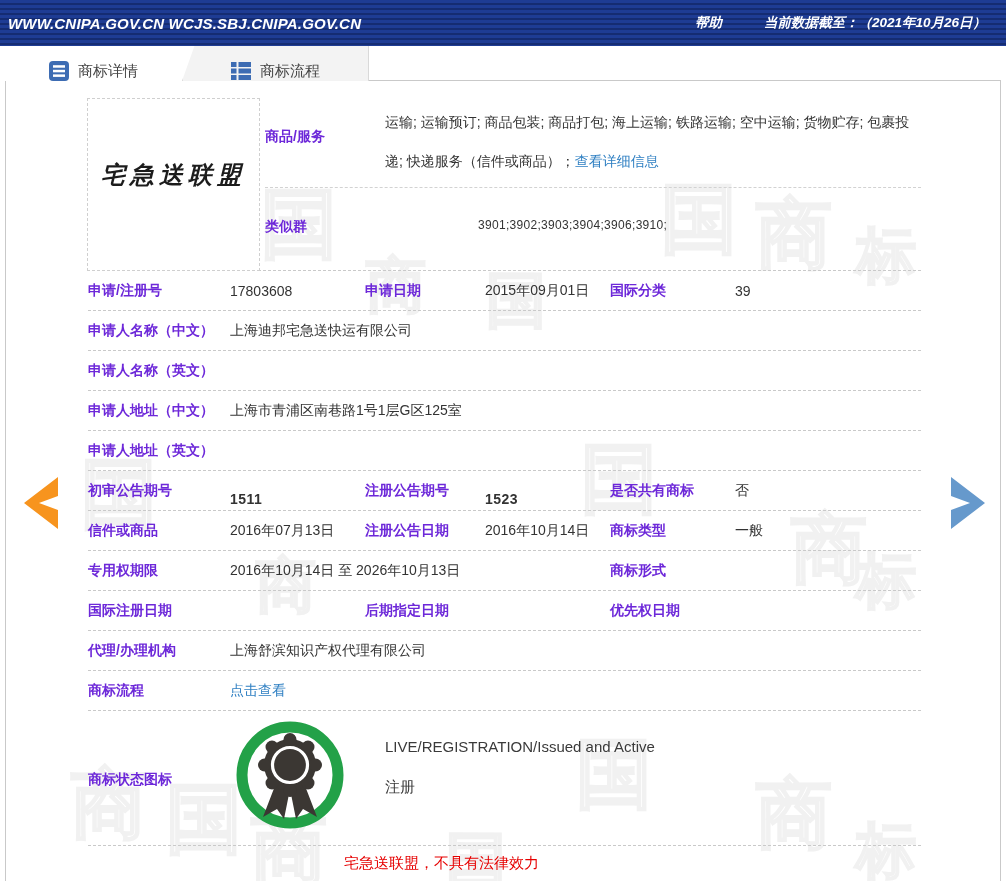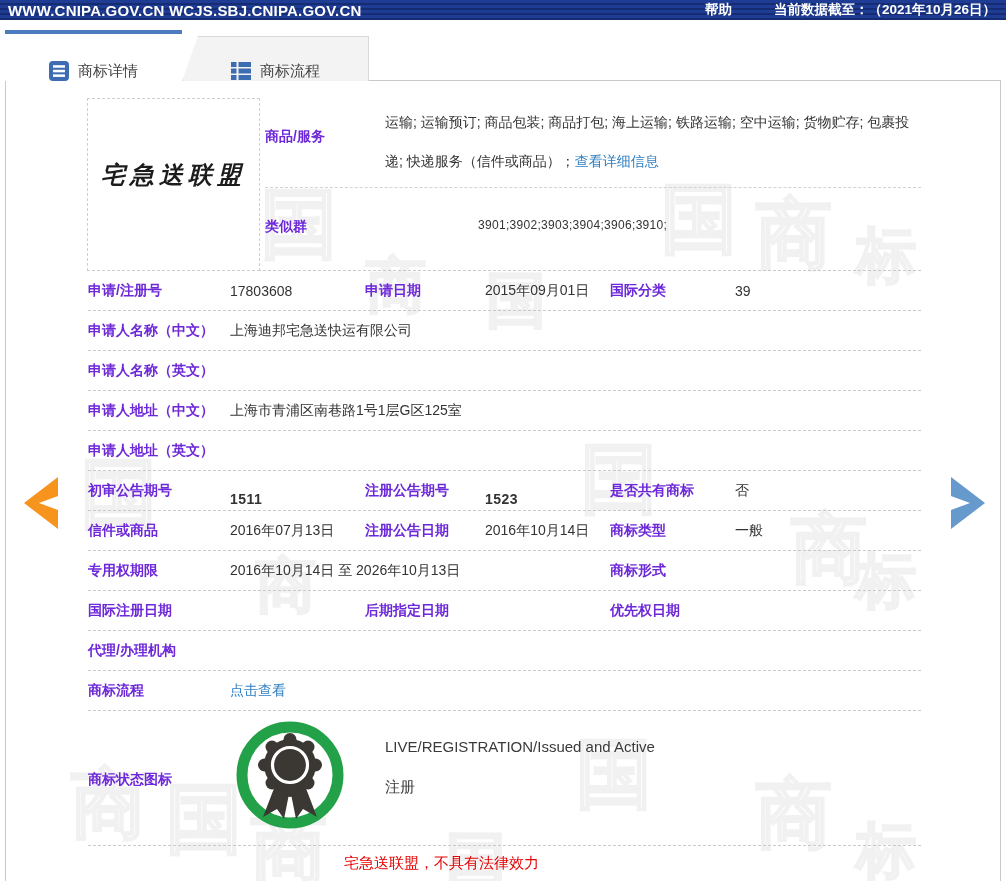--- a/index.html
+++ b/index.html
@@ -5,24 +5,24 @@
   * { box-sizing: border-box; }
   html,body { margin:0; padding:0; }
   body {
     width:1006px; height:881px; position:relative; overflow:hidden;
     background:#fff; font-family:"Liberation Sans","DejaVu Sans",sans-serif;
     color:#333;
   }
 
   
   .topbar {
-    position:absolute; top:0; left:0; width:1006px; height:20px;
+    position:absolute; top:0; left:0; width:1006px; height:46px;
     background:repeating-linear-gradient(180deg,#1e3c94 0px,#1e3c94 3px,#152c72 3px,#152c72 5px);
     color:#fff; display:flex; justify-content:space-between; align-items:center;
-    padding:0 10px 0 8px; font-weight:bold; z-index:6;
+    padding:0 20px 0 8px; font-weight:bold; z-index:6;font-style:italic;
   }
   .topbar .site { font-size:15px; letter-spacing:0.2px; }
   .topbar .right { display:flex; align-items:center; gap:42px; font-size:13.5px;justify-content:center; }
 
   
   .tabbar { position:absolute; top:30px; left:5px; height:51px; z-index:4; }
   .tab { display:flex; align-items:flex-end; justify-content:center; gap:9px; font-size:15px; color:#444; cursor:default; }
   .tab-active {
     position:absolute; left:0; top:0; width:177px; height:51px;
     background:#fff; border-top:4px solid #4d7cc0;
@@ -240,20 +240,21 @@
       </div>
 
       <div class="row">
         <span class="lab">国际注册日期</span>
         <span class="lab col3">后期指定日期</span>
         <span class="lab col5">优先权日期</span>
       </div>
 
       <div class="row">
         <span class="lab">代理/办理机构</span>
+        <span class="val span-rest">上海舒滨知识产权代理有限公司</span>
       </div>
 
       <div class="row">
         <span class="lab">商标流程</span>
         <a class="link span-rest">点击查看</a>
       </div>
     </div>
 
     <section class="status-section">
       <span class="status-label lab">商标状态图标</span>

